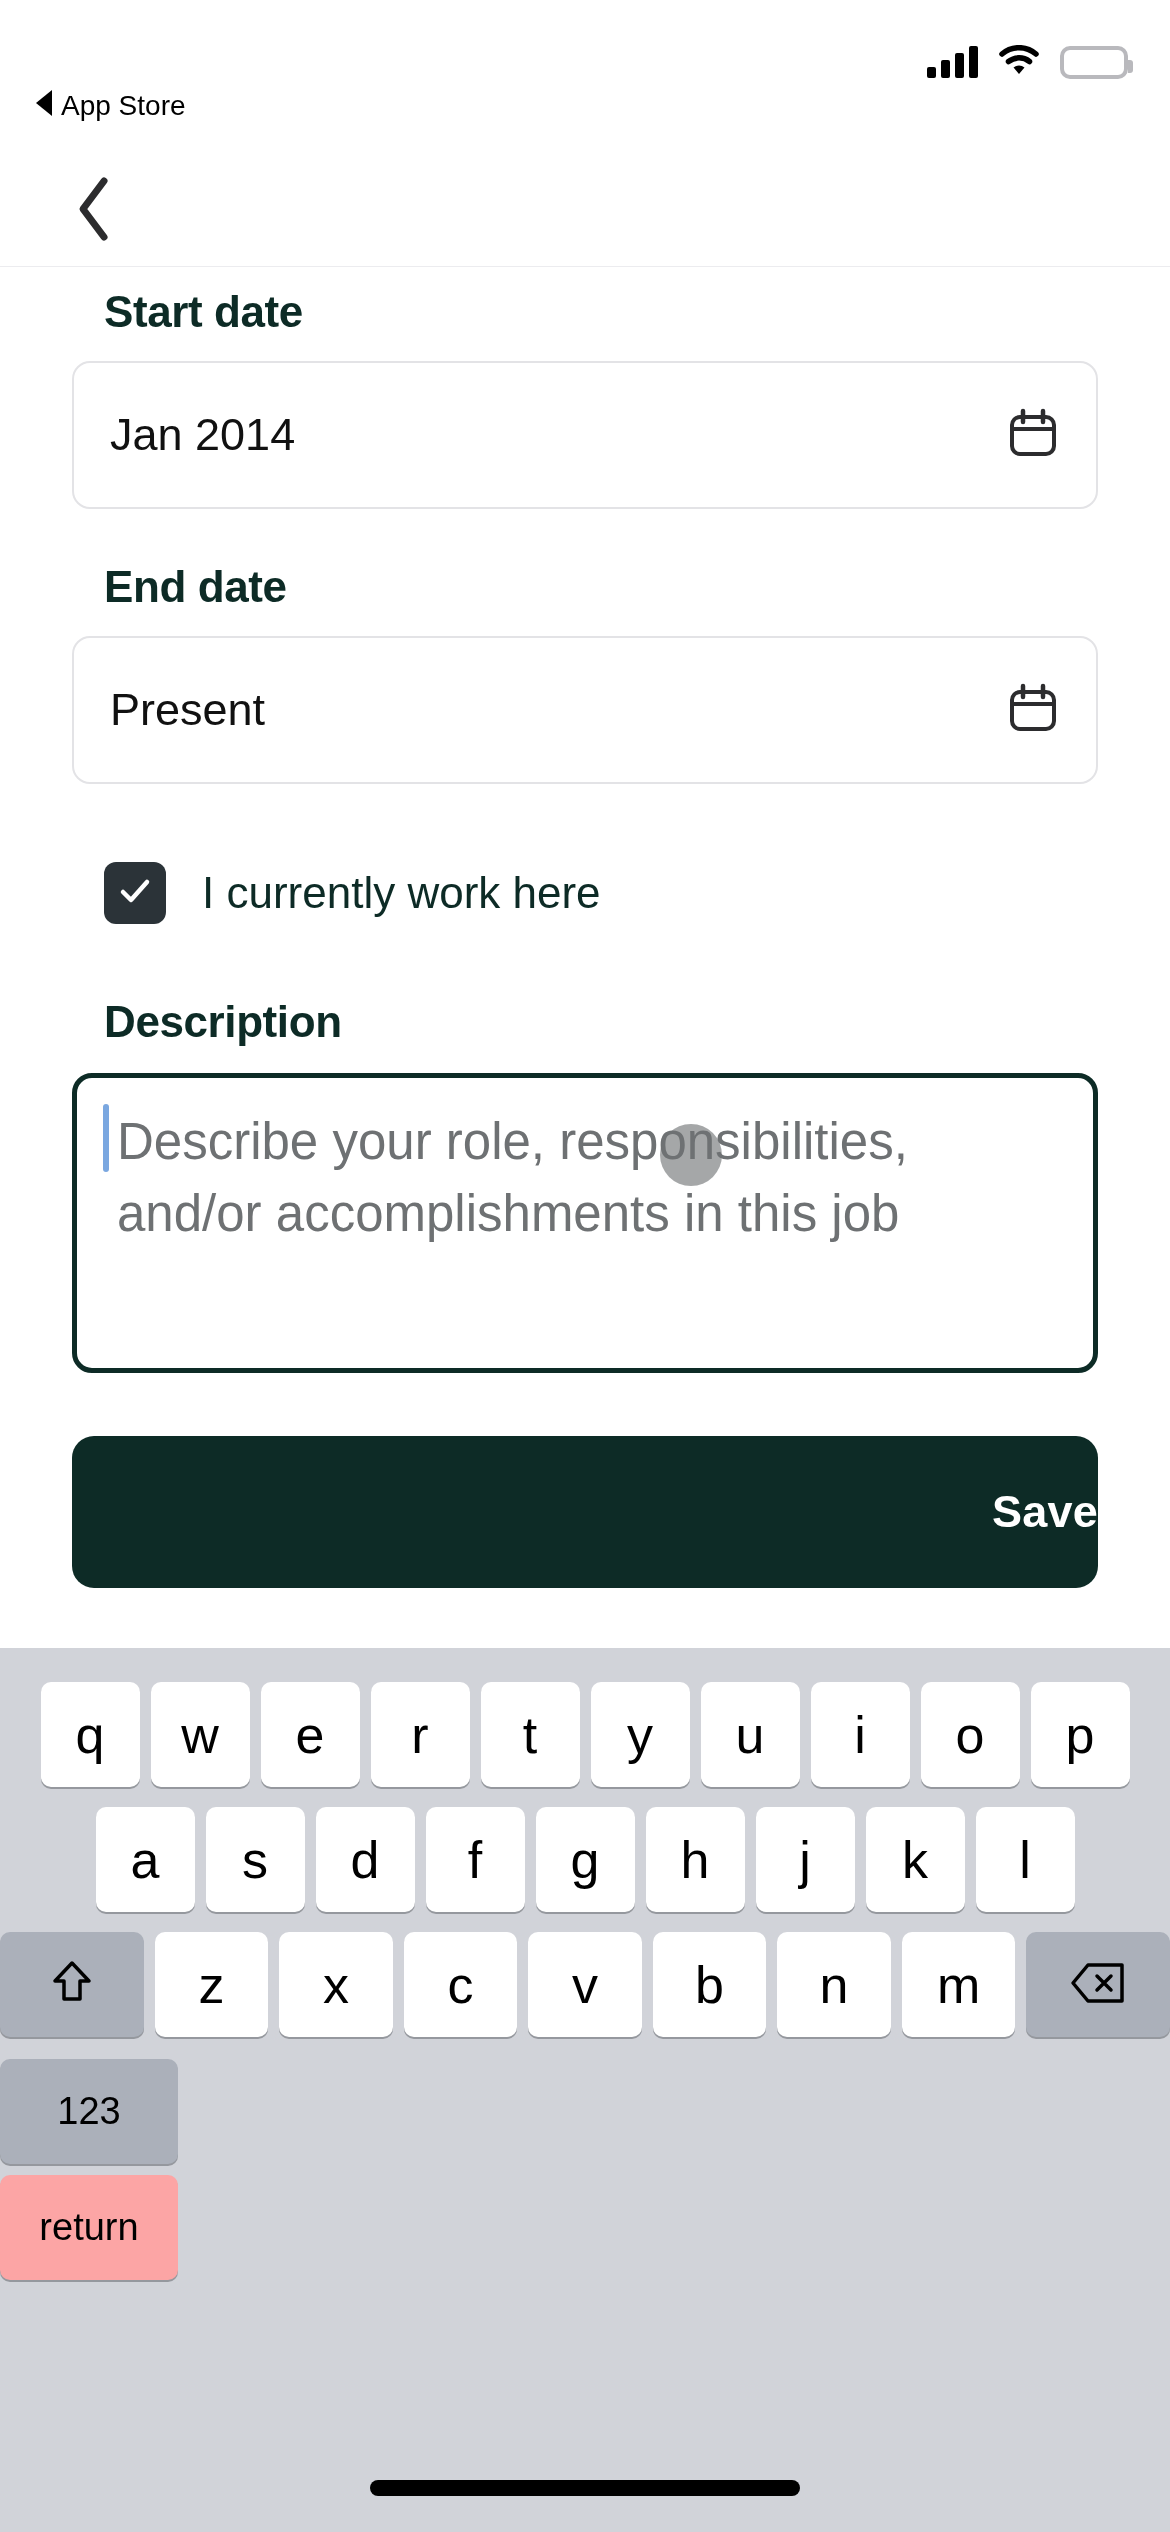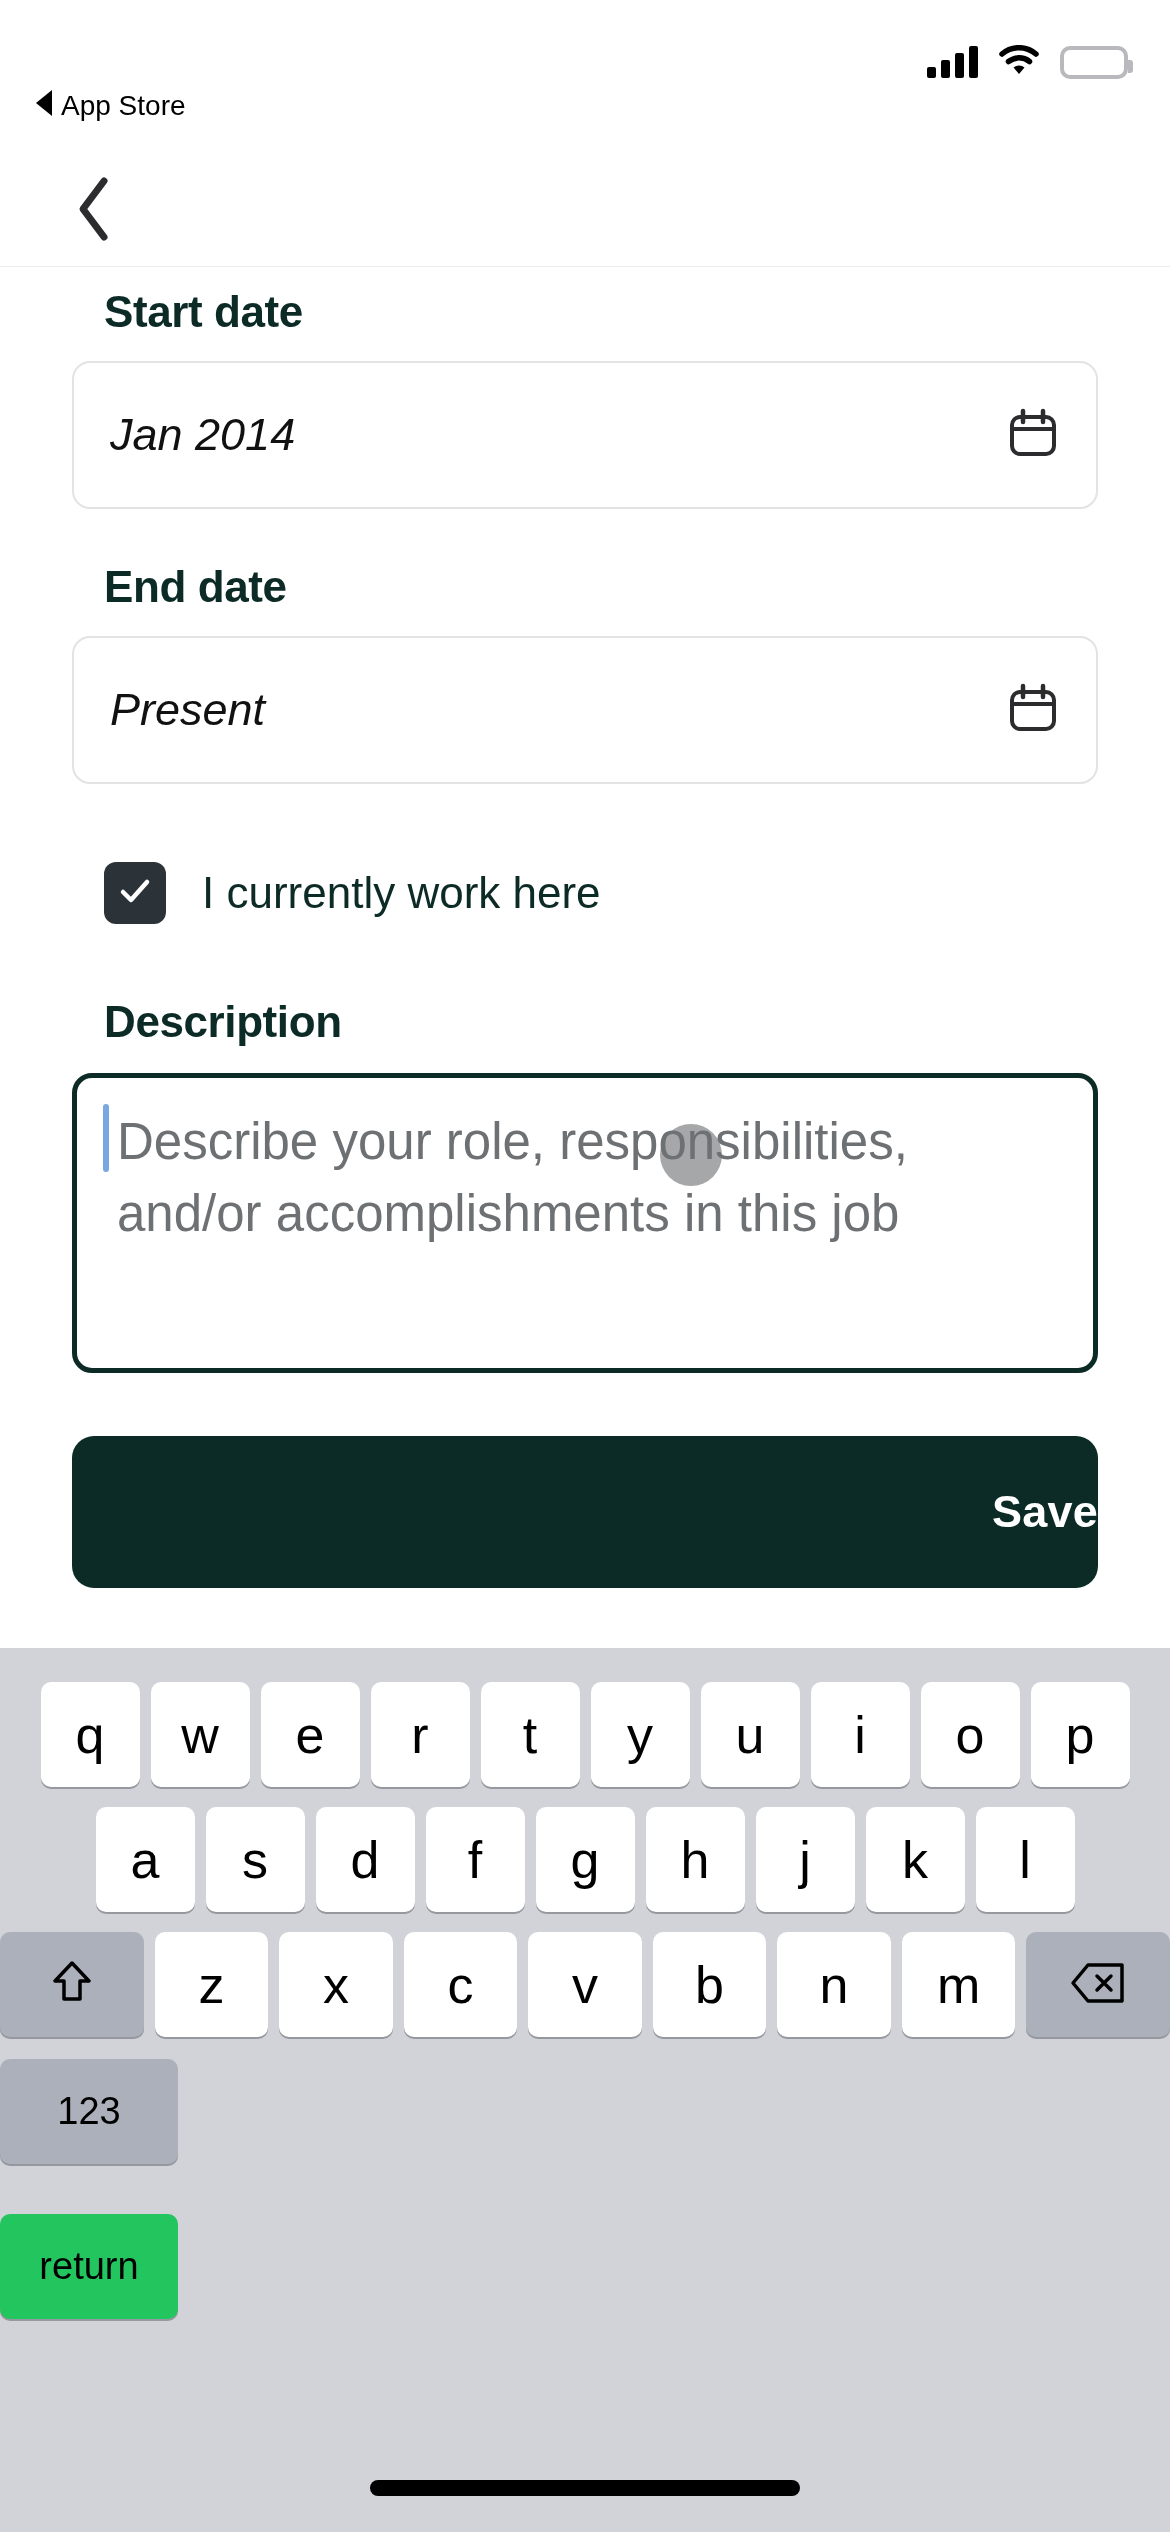--- a/index.html
+++ b/index.html
@@ -64,21 +64,21 @@
   .field-group{ position:absolute; left:72px; width:1026px; }
 
   .field-label{
     font-size:44px;font-weight:700;color:#0d2b26;letter-spacing:-0.4px;margin-left:32px;
   }
   .input-box{
     margin-top:24px;height:148px;border:2px solid #e3e3e6;border-radius:18px;
     background:#fff;display:flex;align-items:center;padding:0 36px;
     position:relative;
   }
-  .input-value{ font-size:45px;color:#111;font-weight:400;font-style:italic; }
+  .input-value{ font-size:45px;color:#111;font-weight:400; }
   .cal-icon{ position:absolute;right:36px;top:50%;transform:translateY(-50%); }
 
   
   .check-row{
     position:absolute;left:104px;top:595px;display:flex;align-items:center;gap:36px;
   }
   .checkbox{
     width:62px;height:62px;border-radius:12px;background:#2b3338;
     display:flex;align-items:center;justify-content:center;
   }
@@ -139,24 +139,24 @@
     display:flex;align-items:center;justify-content:center;
     font-size:38px;color:#000;
   }
   .key-space{
     width:358px;height:105px;background:#fff;border-radius:10px;
     box-shadow:0 2px 0 rgba(100,103,110,0.55);
     display:flex;align-items:center;justify-content:center;
     font-size:38px;color:#000;
   }
   .key-return{
-    width:178px;height:105px;background:#22c55e;border-radius:10px;
-    box-shadow:0 2px 0 rgba(100,103,110,0.55);
-    display:flex;align-items:center;justify-content:center;
-    font-size:38px;color:#000;margin-top:39px;
+    width:178px;height:105px;background:#fca5a5;border-radius:10px;
+    box-shadow:0 2px 0 rgba(100,103,110,0.55);
+    display:flex;align-items:center;justify-content:center;
+    font-size:38px;color:#000;
   }
 
   .home-indicator{
     position:absolute;left:50%;transform:translateX(-50%);
     bottom:36px;width:430px;height:16px;background:#000;border-radius:8px;
   }
 </style>
 </head>
 <body>
 

